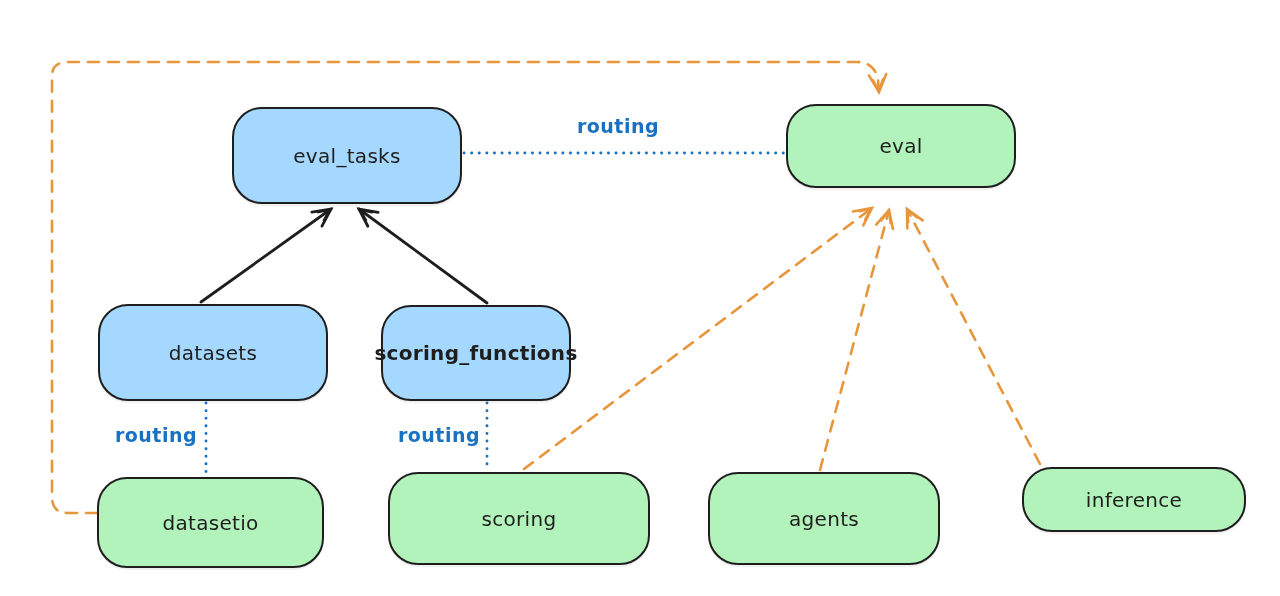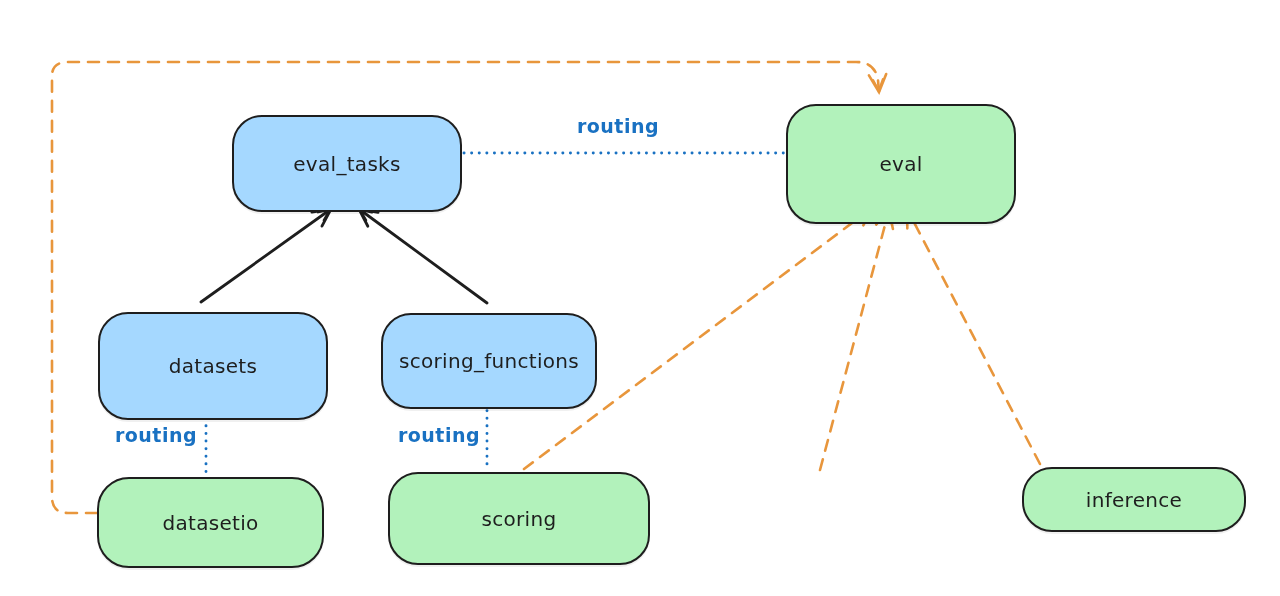--- a/index.html
+++ b/index.html
@@ -15,21 +15,21 @@
     position:relative;width:1280px;height:596px;background:var(--background);
     font-family:"DejaVu Sans",sans-serif;overflow:hidden;
   }
   .layer{position:absolute;left:0;top:0;width:1280px;height:596px;}
   .node{
     position:absolute;display:flex;align-items:center;justify-content:center;
     border:2.6px solid var(--stroke);border-radius:30px;box-sizing:border-box;
     font-size:20px;color:var(--stroke);letter-spacing:0.3px;
     box-shadow:0 2px 0 rgba(0,0,0,0.06);
   }
-  .node.blue{background:var(--api-fill);margin-top:8px;}
+  .node.blue{background:var(--api-fill);}
   .node.green{background:var(--provider-fill);}
   .edge-label{
     position:absolute;width:96px;text-align:center;
     color:var(--routing-line);font-weight:bold;font-size:19px;letter-spacing:0.5px;
   }
   .black-arrow{stroke:var(--stroke);stroke-width:2.8;fill:none;stroke-linecap:round;}
   .blue-dot{stroke:var(--routing-line);stroke-width:2.9;fill:none;stroke-dasharray:0.1 7.5;stroke-linecap:round;}
   .orange-dash{stroke:var(--provider-arrow);stroke-width:2.6;fill:none;stroke-dasharray:11 9;stroke-linecap:round;}
 </style>
 </head>
@@ -59,40 +59,43 @@
     <path class="orange-dash" d="M 97 513 L 68 513 Q 52 513 52 497 L 52 76 Q 52 62 68 62 L 856 62 Q 875 62 878 80 L 879 92" marker-end="url(#ah-orange)"></path>
     <path class="orange-dash" d="M 524 469 L 872 208" marker-end="url(#ah-orange)"></path>
     <path class="orange-dash" d="M 820 470 L 889 210" marker-end="url(#ah-orange)"></path>
     <path class="orange-dash" d="M 1040 464 L 907 209" marker-end="url(#ah-orange)"></path>
   </svg>
 
   <div class="node blue" style="left:232px;top:107px;width:230px;height:97px;">
     <span>eval_tasks</span>
   </div>
 
-  <div class="node green" style="left:786px;top:104px;width:230px;height:120px;justify-content:center;">
+  <div class="node green" style="left:786px;top:104px;width:230px;height:84px;justify-content:center;">
     <span>eval</span>
   </div>
 
-  <div class="node blue" style="left:98px;top:304px;width:230px;height:108px;">
+  <div class="node blue" style="left:98px;top:304px;width:230px;height:97px;">
     <span>datasets</span>
   </div>
 
-  <div class="node blue" style="left:381px;top:305px;width:216px;height:96px;">
+  <div class="node blue" style="left:381px;top:305px;width:190px;height:96px;font-weight:bold;">
     <span>scoring_functions</span>
   </div>
 
-  <div class="node green" style="left:97px;top:477px;width:227px;height:91px;border-radius:32px;">
+  <div class="node green" style="left:97px;top:477px;width:227px;height:91px;">
     <span>datasetio</span>
   </div>
 
   <div class="node green" style="left:388px;top:472px;width:262px;height:93px;">
     <span>scoring</span>
   </div>
 
+  <div class="node green" style="left:708px;top:472px;width:232px;height:93px;">
+    <span>agents</span>
+  </div>
 
   <div class="node green" style="left:1022px;top:467px;width:224px;height:65px;">
     <span>inference</span>
   </div>
 
   <div class="edge-label" style="left:570px;top:115px;">routing</div>
   <div class="edge-label" style="left:108px;top:424px;">routing</div>
   <div class="edge-label" style="left:391px;top:424px;">routing</div>
 
 </div>

